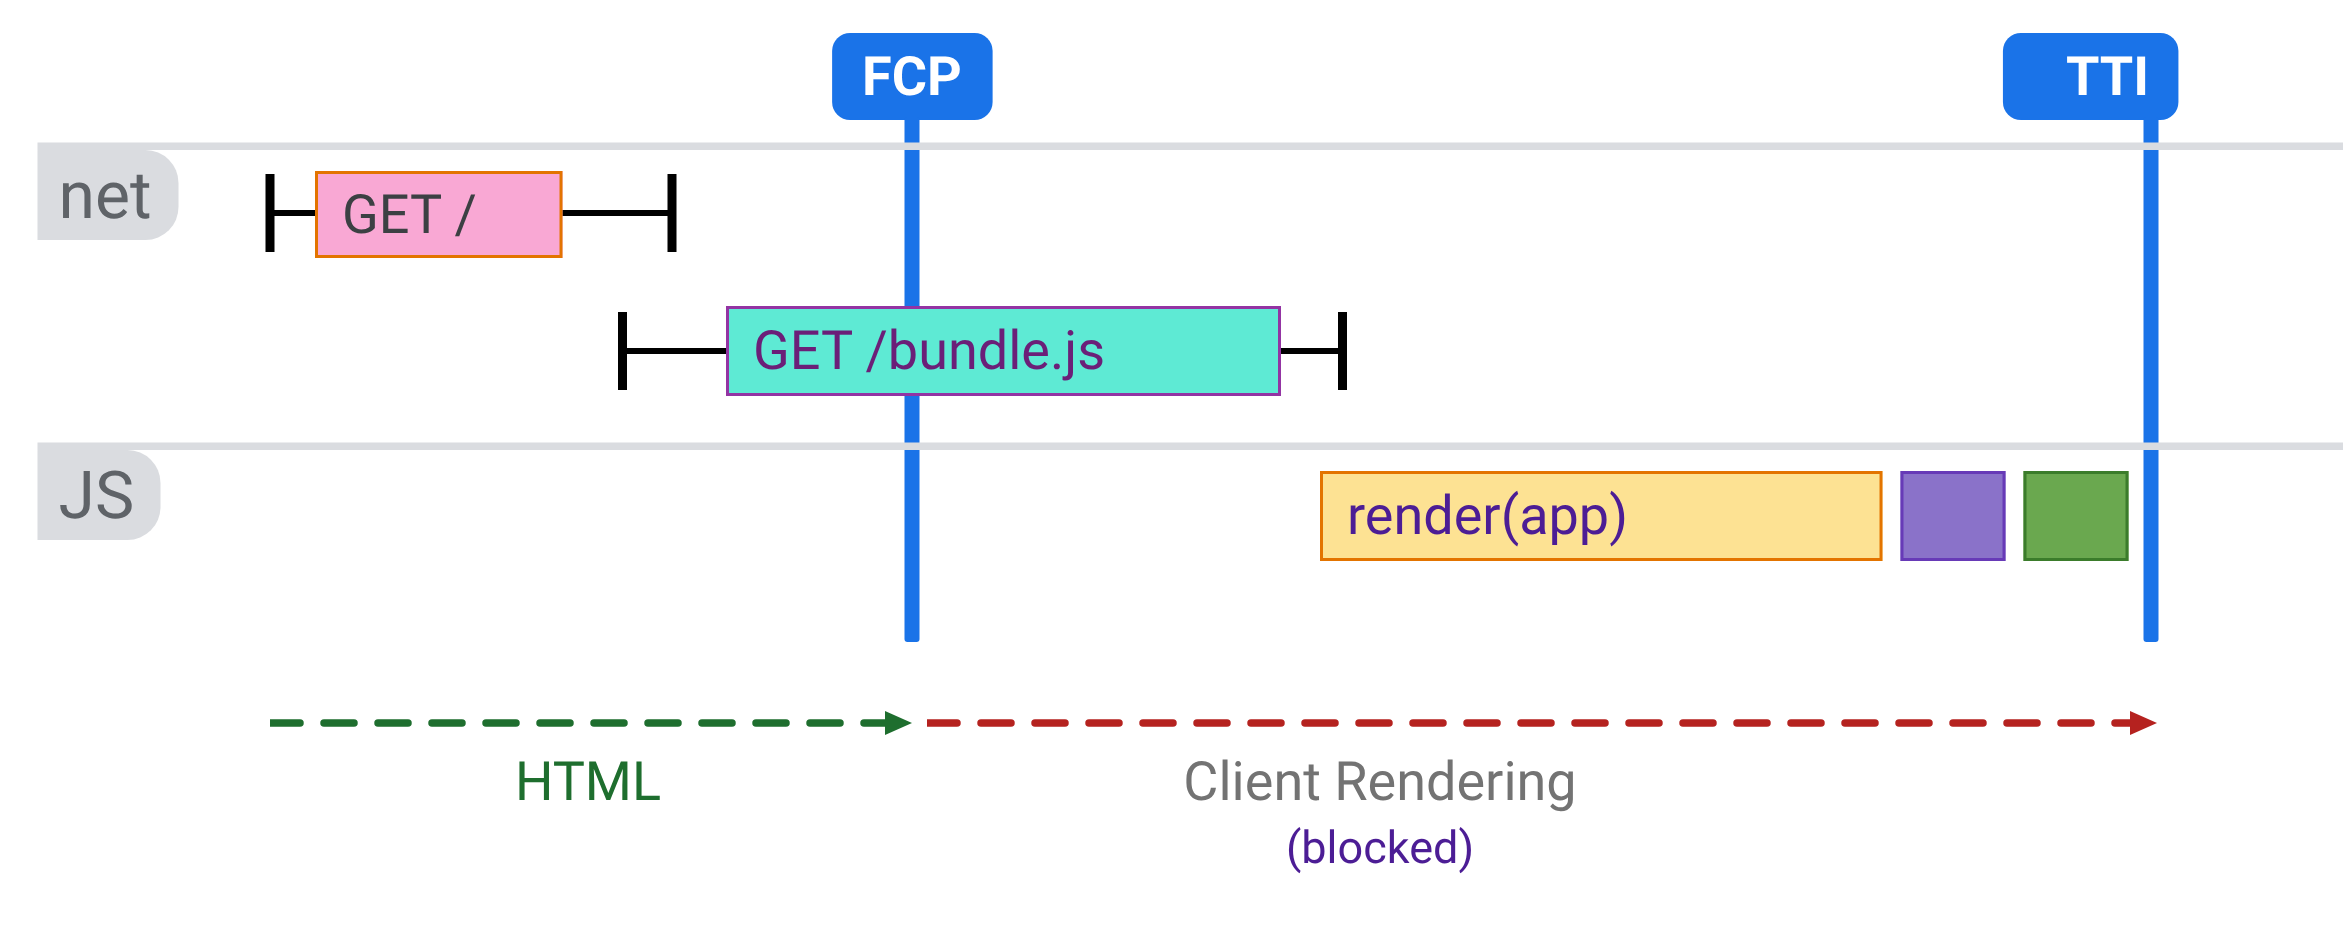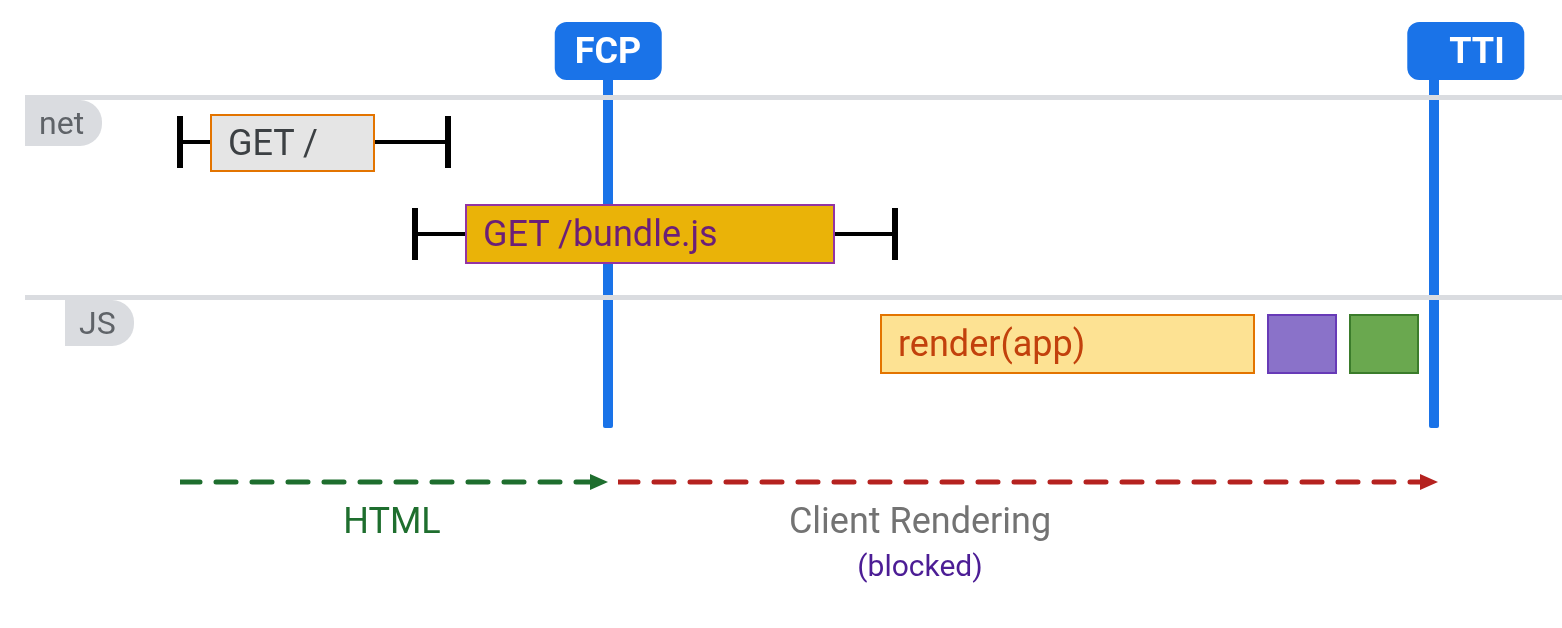--- a/index.html
+++ b/index.html
@@ -19,21 +19,21 @@
     position: absolute;
     left: 25px;
     right: 0;
     height: 5px;
     background: #dadce0;
   }
   .track-label {
     position: absolute;
     background: #dadce0;
     color: #5f6368;
-    font-size: 32px;
+    font-size: 44px;
     padding: 4px 18px 4px 14px;
     border-radius: 0 22px 22px 0;
   }
   .marker-pill {
     position: absolute;
     background: #1a73e8;
     color: #fff;
     font-weight: 700;
     font-size: 36px;
     padding: 8px 20px;
@@ -84,50 +84,50 @@
 </head>
 <body>
 
 <div class="diagram">
 
   <div class="marker-pill" style="left:608px; top:22px;">
     <span>FCP</span>
   </div>
   <div class="marker-line" style="left:608px; top:78px; height:350px;"></div>
 
-  <div class="marker-pill" style="left:1466px; top:22px;padding-left:42px;">
+  <div class="marker-pill" style="left:1394px; top:22px;padding-left:42px;">
     <span>TTI</span>
   </div>
   <div class="marker-line" style="left:1434px; top:78px; height:350px;"></div>
 
   <div class="track-line" style="top:95px;"></div>
   <div class="track-label" style="top:100px; left:25px;">
     <span>net</span>
   </div>
 
   <div class="whisker-cap" style="left:177px; top:116px; height:52px;"></div>
   <div class="whisker-h" style="left:180px; top:140px; width:268px;"></div>
   <div class="whisker-cap" style="left:445px; top:116px; height:52px;"></div>
-  <div class="box" style="left:210px; top:114px; width:165px; height:58px; background:#e5e5e5; border-color:#e37400; color:#3c4043;">
+  <div class="box" style="left:210px; top:114px; width:165px; height:58px; background:#f9a8d4; border-color:#e37400; color:#3c4043;">
     <span>GET /</span>
   </div>
 
   <div class="whisker-cap" style="left:412px; top:208px; height:52px;"></div>
   <div class="whisker-h" style="left:415px; top:232px; width:480px;"></div>
   <div class="whisker-cap" style="left:892px; top:208px; height:52px;"></div>
-  <div class="box" style="left:465px; top:204px; width:370px; height:60px; background:#eab308; border-color:#9334a3; color:#6b1f78;">
+  <div class="box" style="left:484px; top:204px; width:370px; height:60px; background:#5eead4; border-color:#9334a3; color:#6b1f78;">
     <span>GET /bundle.js</span>
   </div>
 
   <div class="track-line" style="top:295px;"></div>
-  <div class="track-label" style="top:300px; left:25px;margin-left:40px;">
+  <div class="track-label" style="top:300px; left:25px;">
     <span>JS</span>
   </div>
 
-  <div class="box" style="left:880px; top:314px; width:375px; height:60px; background:#fde293; border-color:#e37400; color:#c2410c;">
+  <div class="box" style="left:880px; top:314px; width:375px; height:60px; background:#fde293; border-color:#e37400; color:#4c1d95;">
     <span>render(app)</span>
   </div>
 
   <div class="box" style="left:1267px; top:314px; width:70px; height:60px; background:#8a72c9; border-color:#673ab7; padding:0;"></div>
 
   <div class="box" style="left:1349px; top:314px; width:70px; height:60px; background:#6aa84f; border-color:#3b7c2b; padding:0;"></div>
 
   <svg style="position:absolute; left:180px; top:472px; width:428px; height:20px;">
     <line x1="0" y1="10" x2="410" y2="10" stroke="#1e6e2e" stroke-width="5" stroke-dasharray="20 16" stroke-linecap="round"></line>
     <polygon points="410,2 428,10 410,18" fill="#1e6e2e"></polygon>

